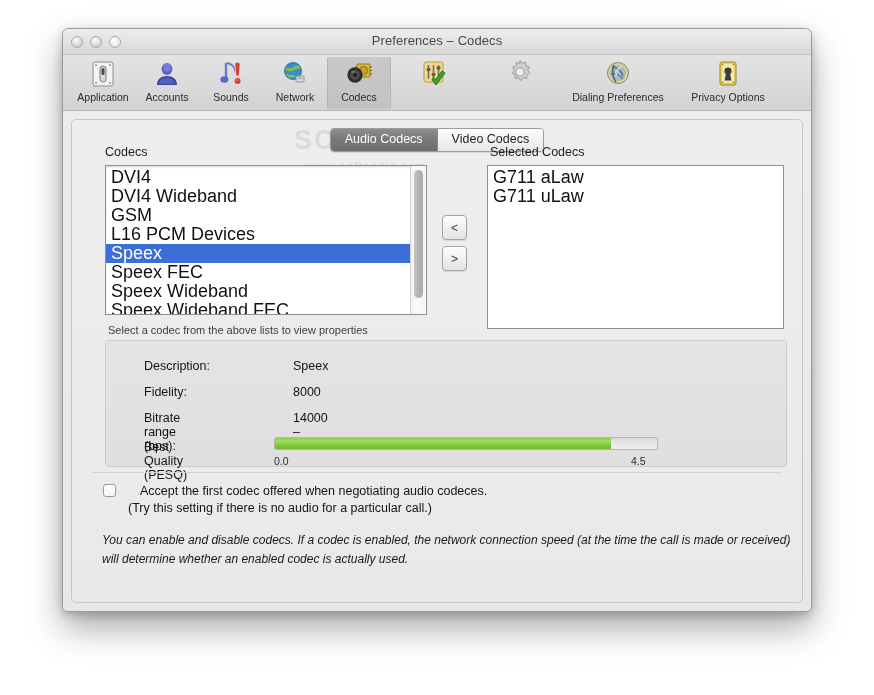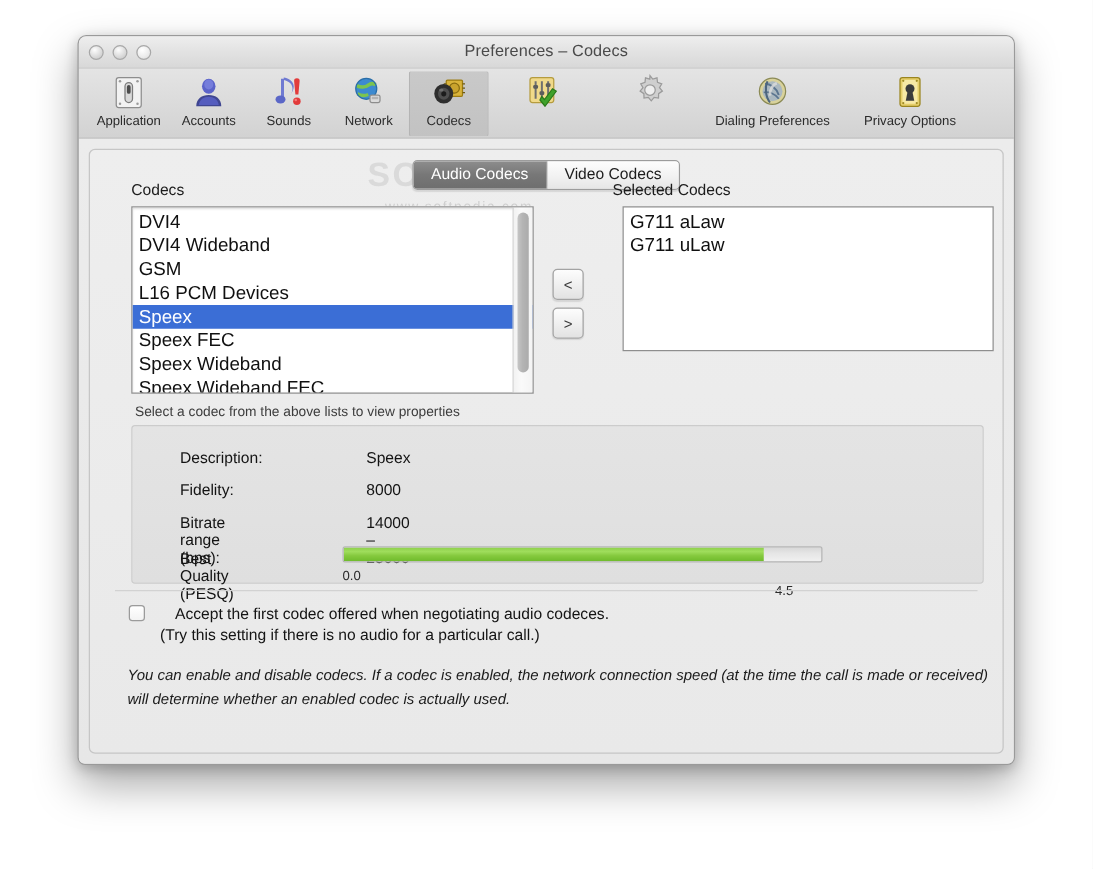--- a/index.html
+++ b/index.html
@@ -191,30 +191,30 @@
     border: 1px solid #8e8e8e;
     box-sizing: border-box;
     overflow: hidden;
   }
   #codecs-list {
     left: 33px; top: 45px;
     width: 322px; height: 150px;
     box-shadow: inset 0 1px 2px rgba(0,0,0,0.17);
   }
   #selected-list {
-    left: 426px; top: 45px;
-    width: 297px; height: 116px;
+    left: 415px; top: 45px;
+    width: 297px; height: 164px;
   }
   .list-rows {
     position: absolute;
     left: 0; top: 0; right: 0;
     padding: 2px 0 0 0;
   }
   .list-row {
-    font-size: 15px;
+    font-size: 18px;
     line-height: 19px;
     height: 19px;
     padding-left: 5px;
     color: #101010;
     white-space: nowrap;
     cursor: default;
   }
   .list-row.sel {
     background: #3b6ed6;
     color: #ffffff;
@@ -299,21 +299,21 @@
     height: 100%;
     background: linear-gradient(to bottom, #8ed04c 0%, #9fdd5c 30%, #85c93e 60%, #6fbb2c 100%);
   }
   .pesq-tick {
     position: absolute;
     top: 114px;
     font-size: 10.5px;
     color: #2b2b2b;
   }
   #pesq-min { left: 168px; }
-  #pesq-max { left: 514px; margin-top: 12px; }
+  #pesq-max { left: 525px; }
 
   
   #cb-wrap {
     position: absolute;
     left: 31px; top: 362px;
     display: flex;
     align-items: flex-start;
   }
   #checkbox {
     width: 13px; height: 13px;

